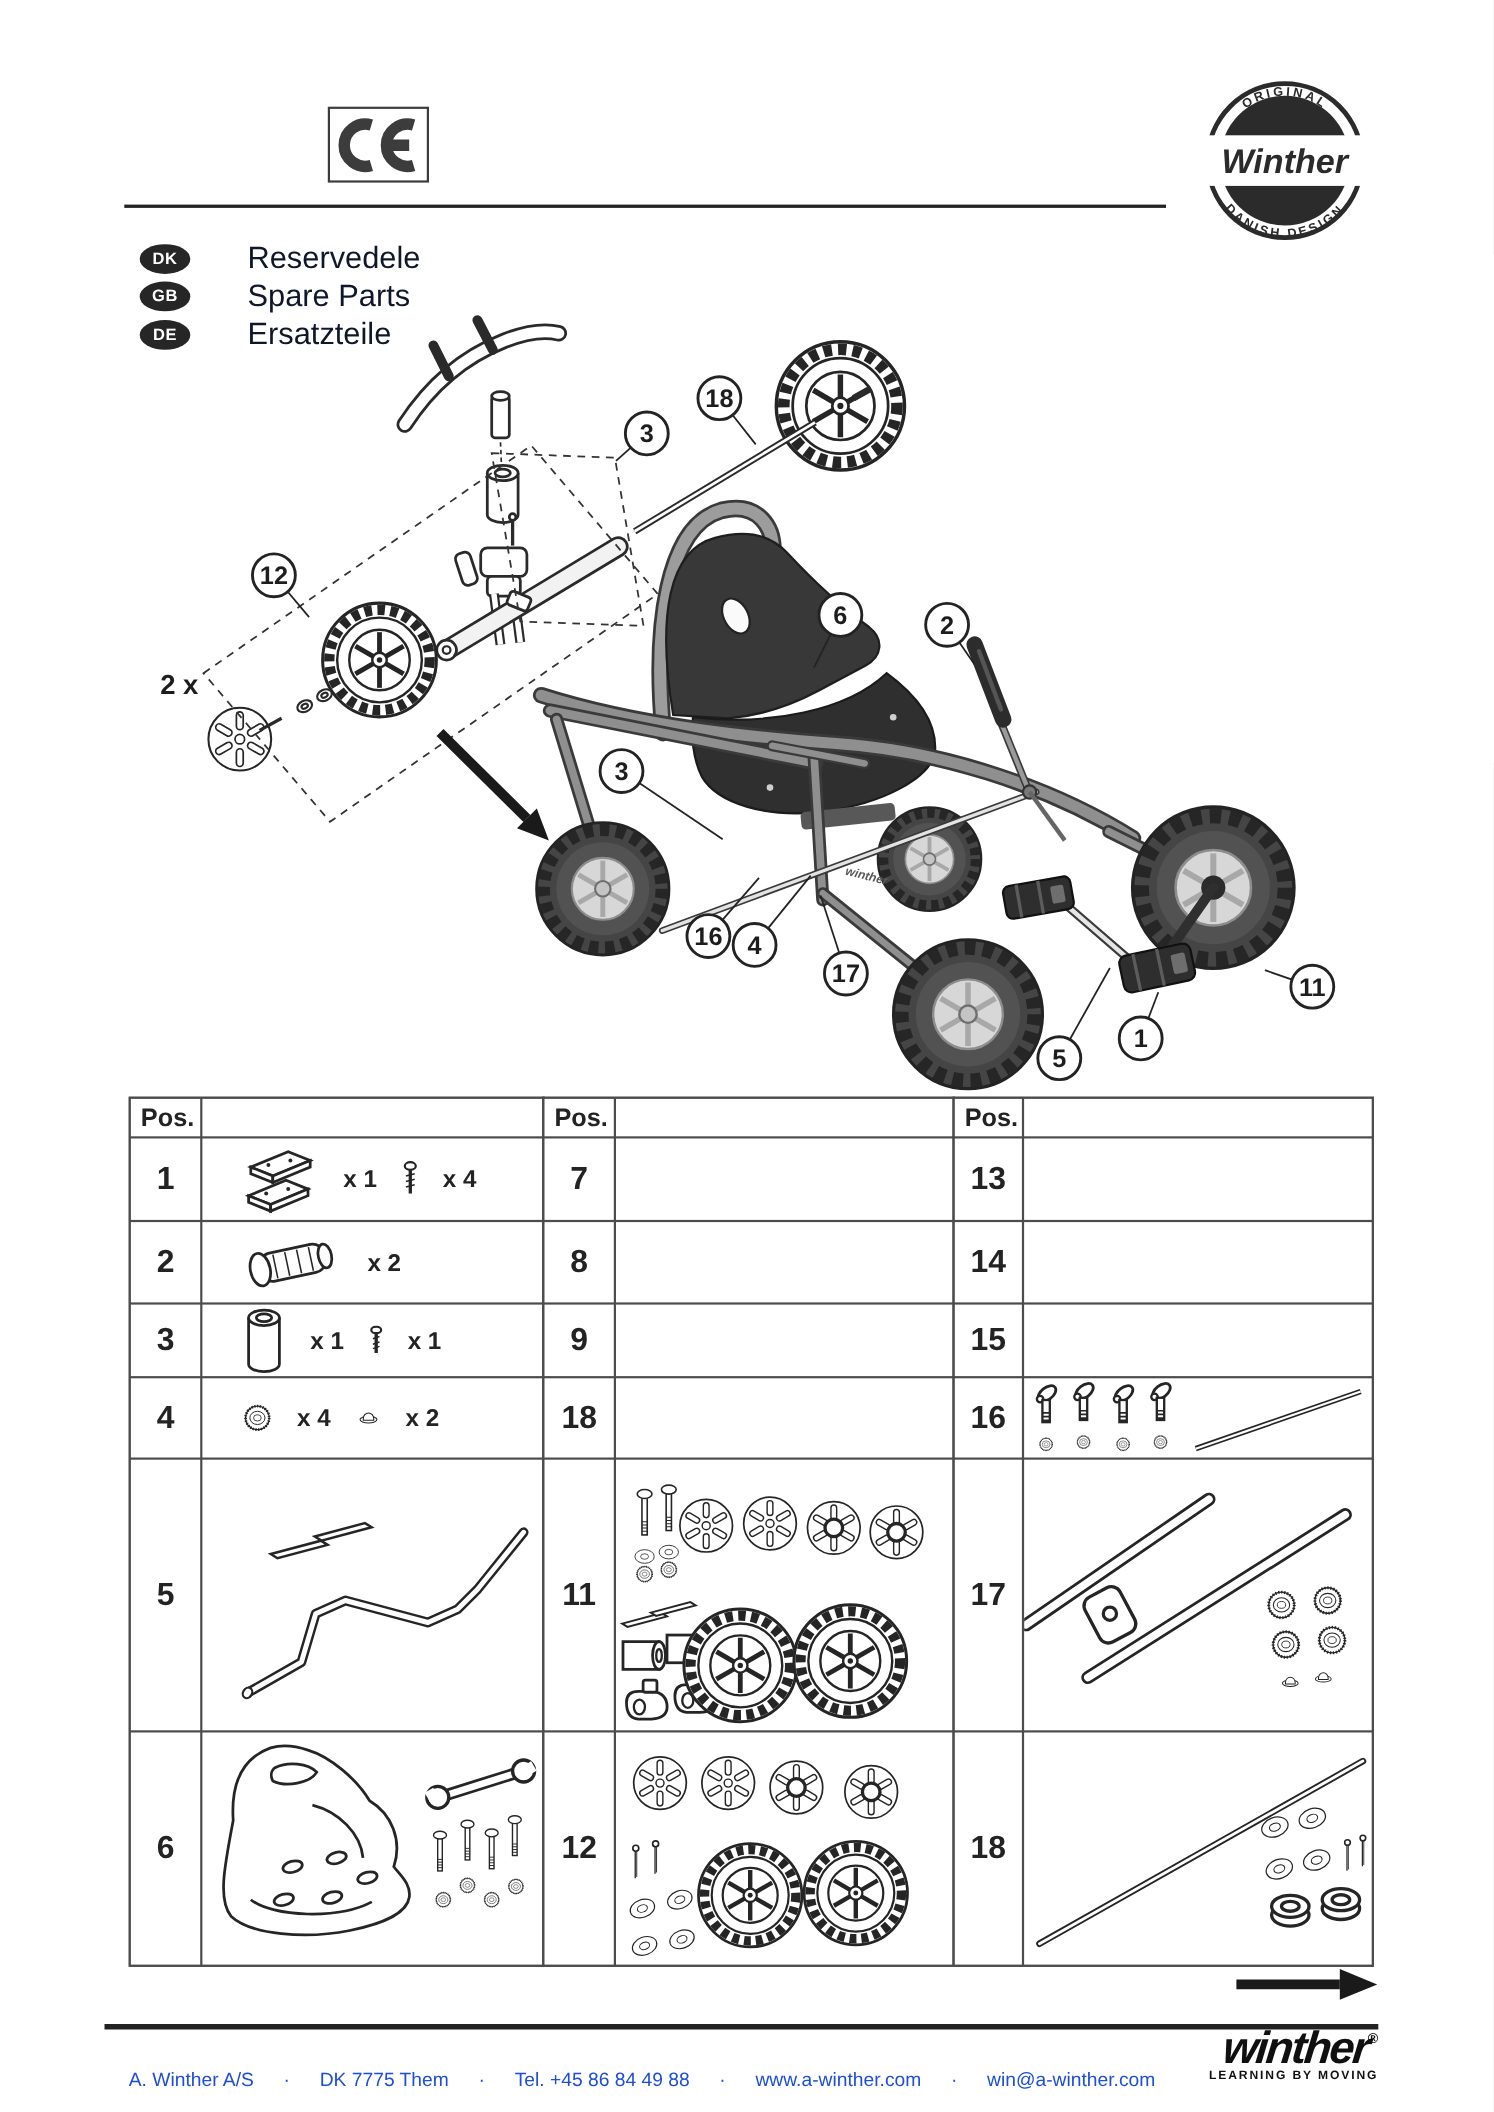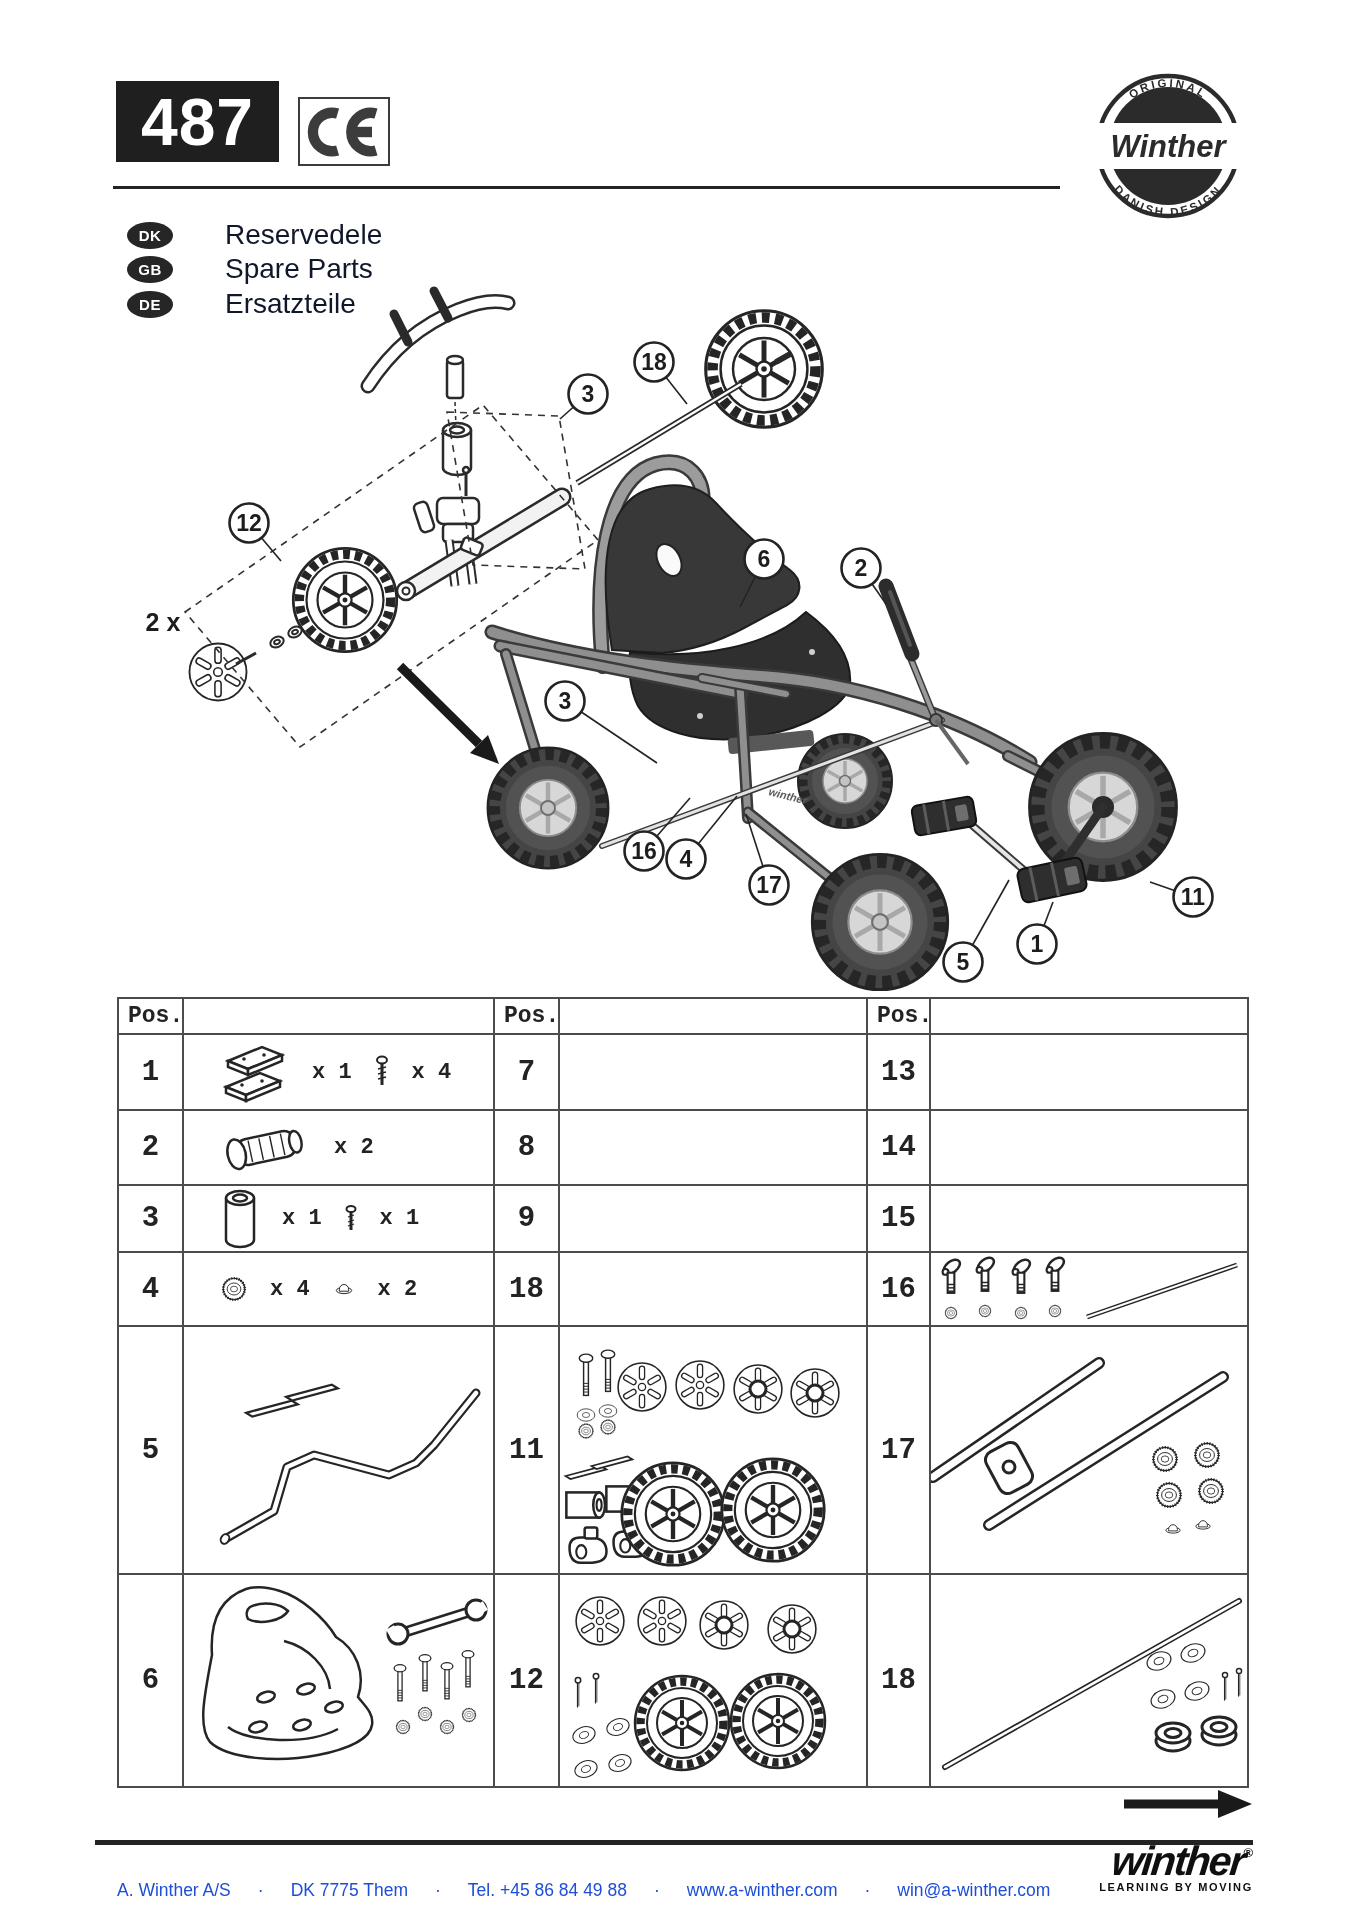--- a/index.html
+++ b/index.html
@@ -16,21 +16,21 @@
   #top-rule{left:113px;top:186px;width:947px;height:3px;background:#232323;}
 
   
   .lang-row{position:absolute;left:127px;display:flex;align-items:center;gap:52px;}
   .lang-badge{width:46px;height:27px;background:#262626;color:#fff;border-radius:50%;
               display:flex;align-items:center;justify-content:center;
               font-size:15px;font-weight:bold;letter-spacing:.5px;flex:0 0 auto;}
   .lang-label{font-size:28px;color:#0f172a;}
 
   
-  .tgroup{position:absolute;display:grid;gap:2px;background:#4c4c4c;border:2px solid #4c4c4c;font-family:Liberation Mono, monospace;}
+  .tgroup{position:absolute;display:grid;gap:2px;background:#4c4c4c;border:2px solid #4c4c4c;}
   .cell{background:#fff;position:relative;overflow:hidden;}
   .pos-h{font-weight:bold;font-size:23px;display:flex;align-items:center;padding-left:9px;}
   .pos-n{display:flex;align-items:center;justify-content:center;font-weight:bold;font-size:29px;}
   .qtyrow{display:flex;align-items:center;gap:22px;padding-left:36px;height:100%;}
   .qty{font-weight:bold;font-size:22px;white-space:pre;}
   .cellsvg{position:absolute;left:0;top:0;}
 
   
   #diagram{left:0;top:0;}
   .callout line{stroke:#232323;stroke-width:1.6;}
@@ -149,23 +149,20 @@
         <line x1="-8" x2="8" y1="-6" y2="-6"></line>
           <line x1="-8" x2="8" y1="2" y2="2"></line>
           <line x1="-8" x2="8" y1="10" y2="10"></line>
       </g>
     </g>
   </defs>
 </svg>
 
 <div id="page">
 
-  <div id="model-box" class="abs">
-    <span>487</span>
-  </div>
   <div id="ce-box" class="abs">
     <svg width="80" height="58" viewBox="0 0 100 66" aria-label="CE">
       <g fill="none" stroke="#3c3c3c" stroke-width="13">
         <path d="M 42,10 A 24,24 0 1 0 42,56"></path>
         <path d="M 90,10 A 24,24 0 1 0 90,56"></path>
         <line x1="60" y1="33" x2="85" y2="33"></line>
       </g>
     </svg>
   </div>
   <div id="top-rule" class="abs"></div>

